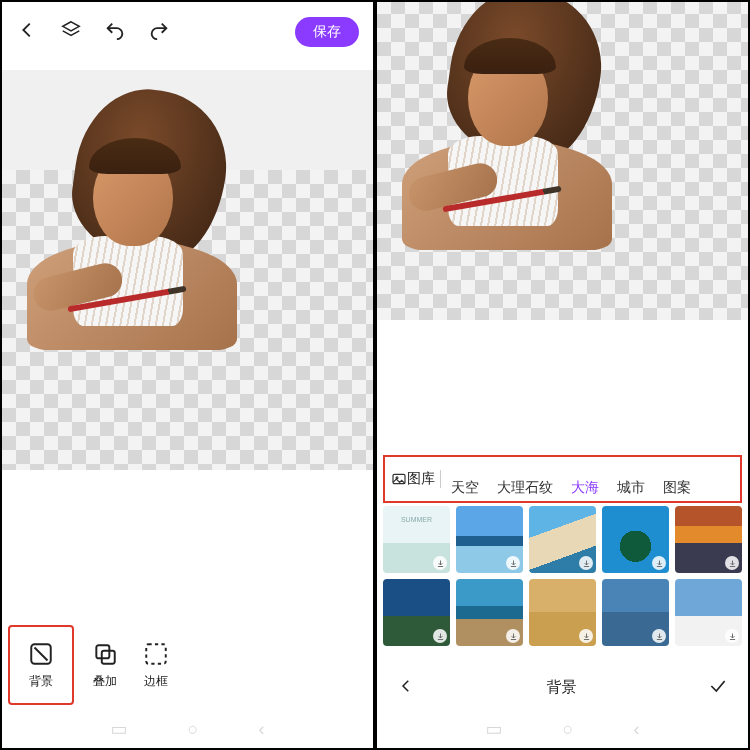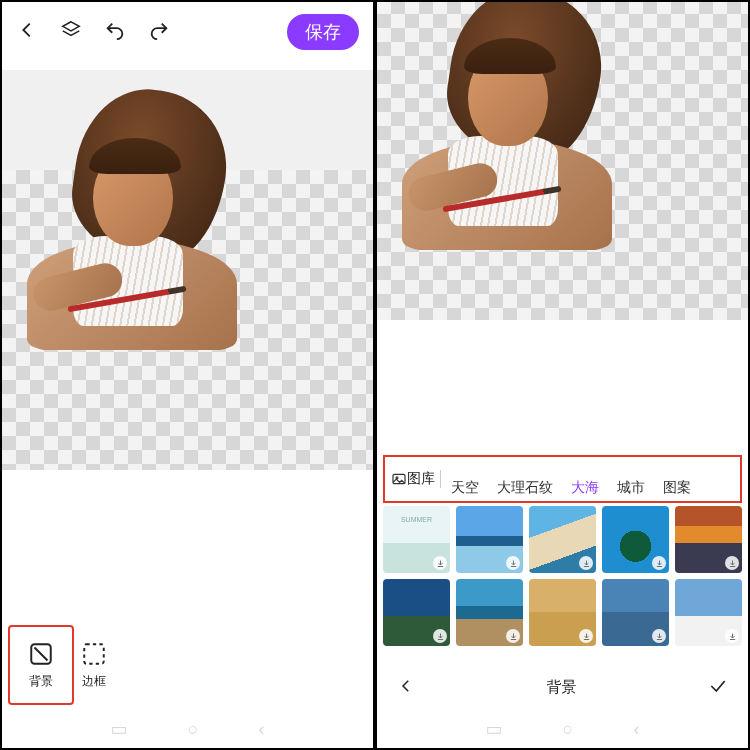--- a/index.html
+++ b/index.html
@@ -2,21 +2,21 @@
 <html><head>
 <meta charset="utf-8">
 <style>
 html,body{margin:0;padding:0;width:750px;height:750px;font-family:-apple-system,"PingFang SC","Helvetica Neue",Arial,sans-serif;background:#fff;color:#222;}
 .frame{position:absolute;border:2px solid #000;box-sizing:border-box;overflow:hidden;background:#fff;}
 .left{left:0;top:0;width:375px;height:750px;}
 .right{left:375px;top:0;width:375px;height:750px;}
 .toolbar{height:60px;display:flex;align-items:center;padding:0 14px;gap:22px;background:#fff;}
 .toolbar .spacer{flex:1;}
 .icon{width:22px;height:22px;display:inline-block;}
-.save-btn{background:#8b3bff;color:#fff;border:none;border-radius:18px;padding:6px 18px;font-size:18px;font-weight:500;}
+.save-btn{background:#8b3bff;color:#fff;border:none;border-radius:18px;padding:6px 18px;font-size:14px;font-weight:500;}
 .canvas-area{background:#f0f0f0;position:relative;}
 .left .canvas-area{height:400px;margin-top:8px;}
 .right .canvas-area{height:320px;margin-top:-2px;}
 .checker{background-image:
   linear-gradient(45deg,#d7d7d7 25%,transparent 25%),
   linear-gradient(-45deg,#d7d7d7 25%,transparent 25%),
   linear-gradient(45deg,transparent 75%,#d7d7d7 75%),
   linear-gradient(-45deg,transparent 75%,#d7d7d7 75%);
   background-size:28px 28px;
   background-position:0 0,0 14px,14px -14px,-14px 0;
@@ -113,20 +113,27 @@
   <div class="left-blank"></div>
 
   <div class="bottom-tools">
     <div class="tool selected">
       <svg class="tool-icon" viewBox="0 0 24 24" fill="none" stroke="#222" stroke-width="1.8">
           <rect x="3" y="3" width="18" height="18" rx="3"></rect>
           <line x1="6" y1="6" x2="18" y2="18"></line>
         </svg>
       <span>背景</span>
     </div>
+    <div class="tool">
+      <svg class="tool-icon" viewBox="0 0 24 24" fill="none" stroke="#222" stroke-width="1.8">
+          <rect x="4" y="4" width="12" height="12" rx="2"></rect>
+          <rect x="9" y="9" width="12" height="12" rx="2"></rect>
+        </svg>
+      <span>叠加</span>
+    </div>
     <div class="tool" style="flex:0 0 40px;justify-content:center;">
       <svg class="tool-icon" viewBox="0 0 24 24" fill="none" stroke="#222" stroke-width="1.8" stroke-dasharray="3 3">
           <rect x="3" y="3" width="18" height="18" rx="2"></rect>
         </svg>
       <span>边框</span>
     </div>
   </div>
 
   <div class="navdots">
     <span>▭</span>

